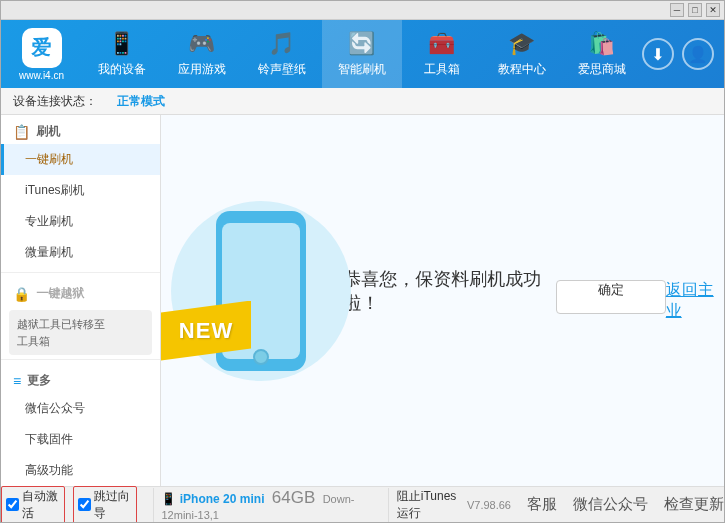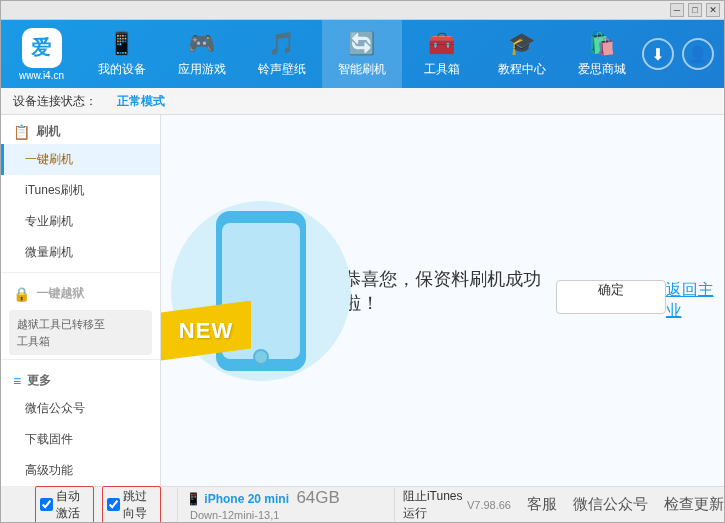--- a/index.html
+++ b/index.html
@@ -490,21 +490,21 @@
         <button class="confirm-btn">
           <span>确定</span>
         </button>
 
         <span class="back-link">返回主业</span>
       </div>
     </div>
 
   </div>
 
-  <div style="height:36px; background:#f0f0f0; border-top:1px solid #ddd; display:flex; align-items:center; padding:0 0; gap:0;margin-left:34px;">
+  <div style="height:36px; background:#f0f0f0; border-top:1px solid #ddd; display:flex; align-items:center; padding:0 0; gap:0;">
     <div class="footer-left">
       <label class="checkbox-item">
         <input type="checkbox" checked="" style="">
         <span>自动激活</span>
       </label>
       <label class="checkbox-item">
         <input type="checkbox" checked="" style="">
         <span>跳过向导</span>
       </label>
 

